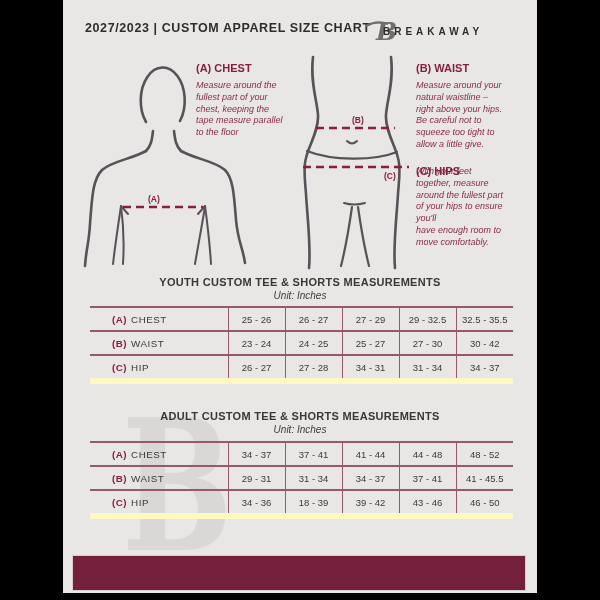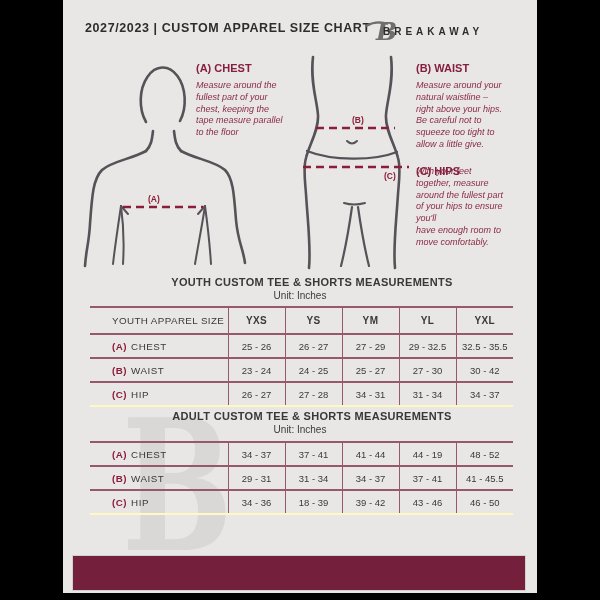--- a/index.html
+++ b/index.html
@@ -16,30 +16,30 @@
 
   
   .instr-head{position:absolute;font-size:11px;font-weight:700;color:#851f3d;white-space:nowrap;}
   .instr-body{position:absolute;font-size:9px;font-style:italic;color:#8b2a45;
               line-height:11.8px;white-space:pre-line;}
 
   
   .fig-label{position:absolute;font-size:8.5px;font-weight:700;color:#8c1d3b;}
 
   
-  .sec-title{position:absolute;left:75px;width:474px;text-align:center;font-size:11px;
+  .sec-title{position:absolute;left:63px;width:474px;text-align:center;font-size:11px;
              font-weight:700;color:#393837;letter-spacing:.3px;}
   .sec-unit{position:absolute;left:63px;width:474px;text-align:center;font-size:10px;
-            color:#3c3b3a;}
+            font-style:italic;color:#3c3b3a;}
 
   
   .size-table{position:absolute;left:90px;border-collapse:collapse;table-layout:fixed;
               width:423px;background:transparent;}
   .size-table tr{border-top:2px solid #96596b;}
-  .size-table tr:last-child{border-bottom:2px solid #fef9c3;}
+  .size-table tr:last-child{border-bottom:6px solid #fef9c3;}
   .size-table td{border:none;padding:0;text-align:center;vertical-align:middle;
                  font-size:9.5px;color:#3a3938;height:22px;}
   .size-table td + td{border-left:1.2px solid #96596b;}
   .size-table tr.hdr td{height:25px;font-weight:700;font-size:10px;letter-spacing:.4px;}
   .size-table td.lbl{text-align:left;padding-left:22px;letter-spacing:.5px;font-size:9.8px;}
   .size-table tr.hdr td.lbl{font-weight:400;font-size:9.8px;}
   .pref{font-weight:700;color:#8c1d3b;margin-right:4px;}
 
   
   .watermark{position:absolute;left:122px;top:414px;font-family:"DejaVu Serif",serif;
@@ -133,28 +133,20 @@
     <table class="size-table" style="top:306px">
       <colgroup>
           <col style="width:138px">
           <col style="width:57px">
           <col style="width:57px">
           <col style="width:57px">
           <col style="width:57px">
           <col style="width:57px">
         </colgroup>
       <tbody>
-          <tr class="hdr">
-        <td class="lbl">YOUTH APPAREL SIZE</td>
-        <td>YXS</td>
-        <td>YS</td>
-        <td>YM</td>
-        <td>YL</td>
-        <td>YXL</td>
-      </tr>
       <tr>
         <td class="lbl"><span class="pref">(A)</span><span>CHEST</span></td>
         <td>25 - 26</td>
         <td>26 - 27</td>
         <td>27 - 29</td>
         <td>29 - 32.5</td>
         <td>32.5 - 35.5</td>
       </tr>
       <tr>
         <td class="lbl"><span class="pref">(B)</span><span>WAIST</span></td>
@@ -186,21 +178,21 @@
           <col style="width:57px">
           <col style="width:57px">
           <col style="width:57px">
         </colgroup>
       <tbody>
       <tr>
         <td class="lbl"><span class="pref">(A)</span><span>CHEST</span></td>
         <td>34 - 37</td>
         <td>37 - 41</td>
         <td>41 - 44</td>
-        <td>44 - 19</td>
+        <td>44 - 48</td>
         <td>48 - 52</td>
       </tr>
       <tr>
         <td class="lbl"><span class="pref">(B)</span><span>WAIST</span></td>
         <td>29 - 31</td>
         <td>31 - 34</td>
         <td>34 - 37</td>
         <td>37 - 41</td>
         <td>41 - 45.5</td>
       </tr>

